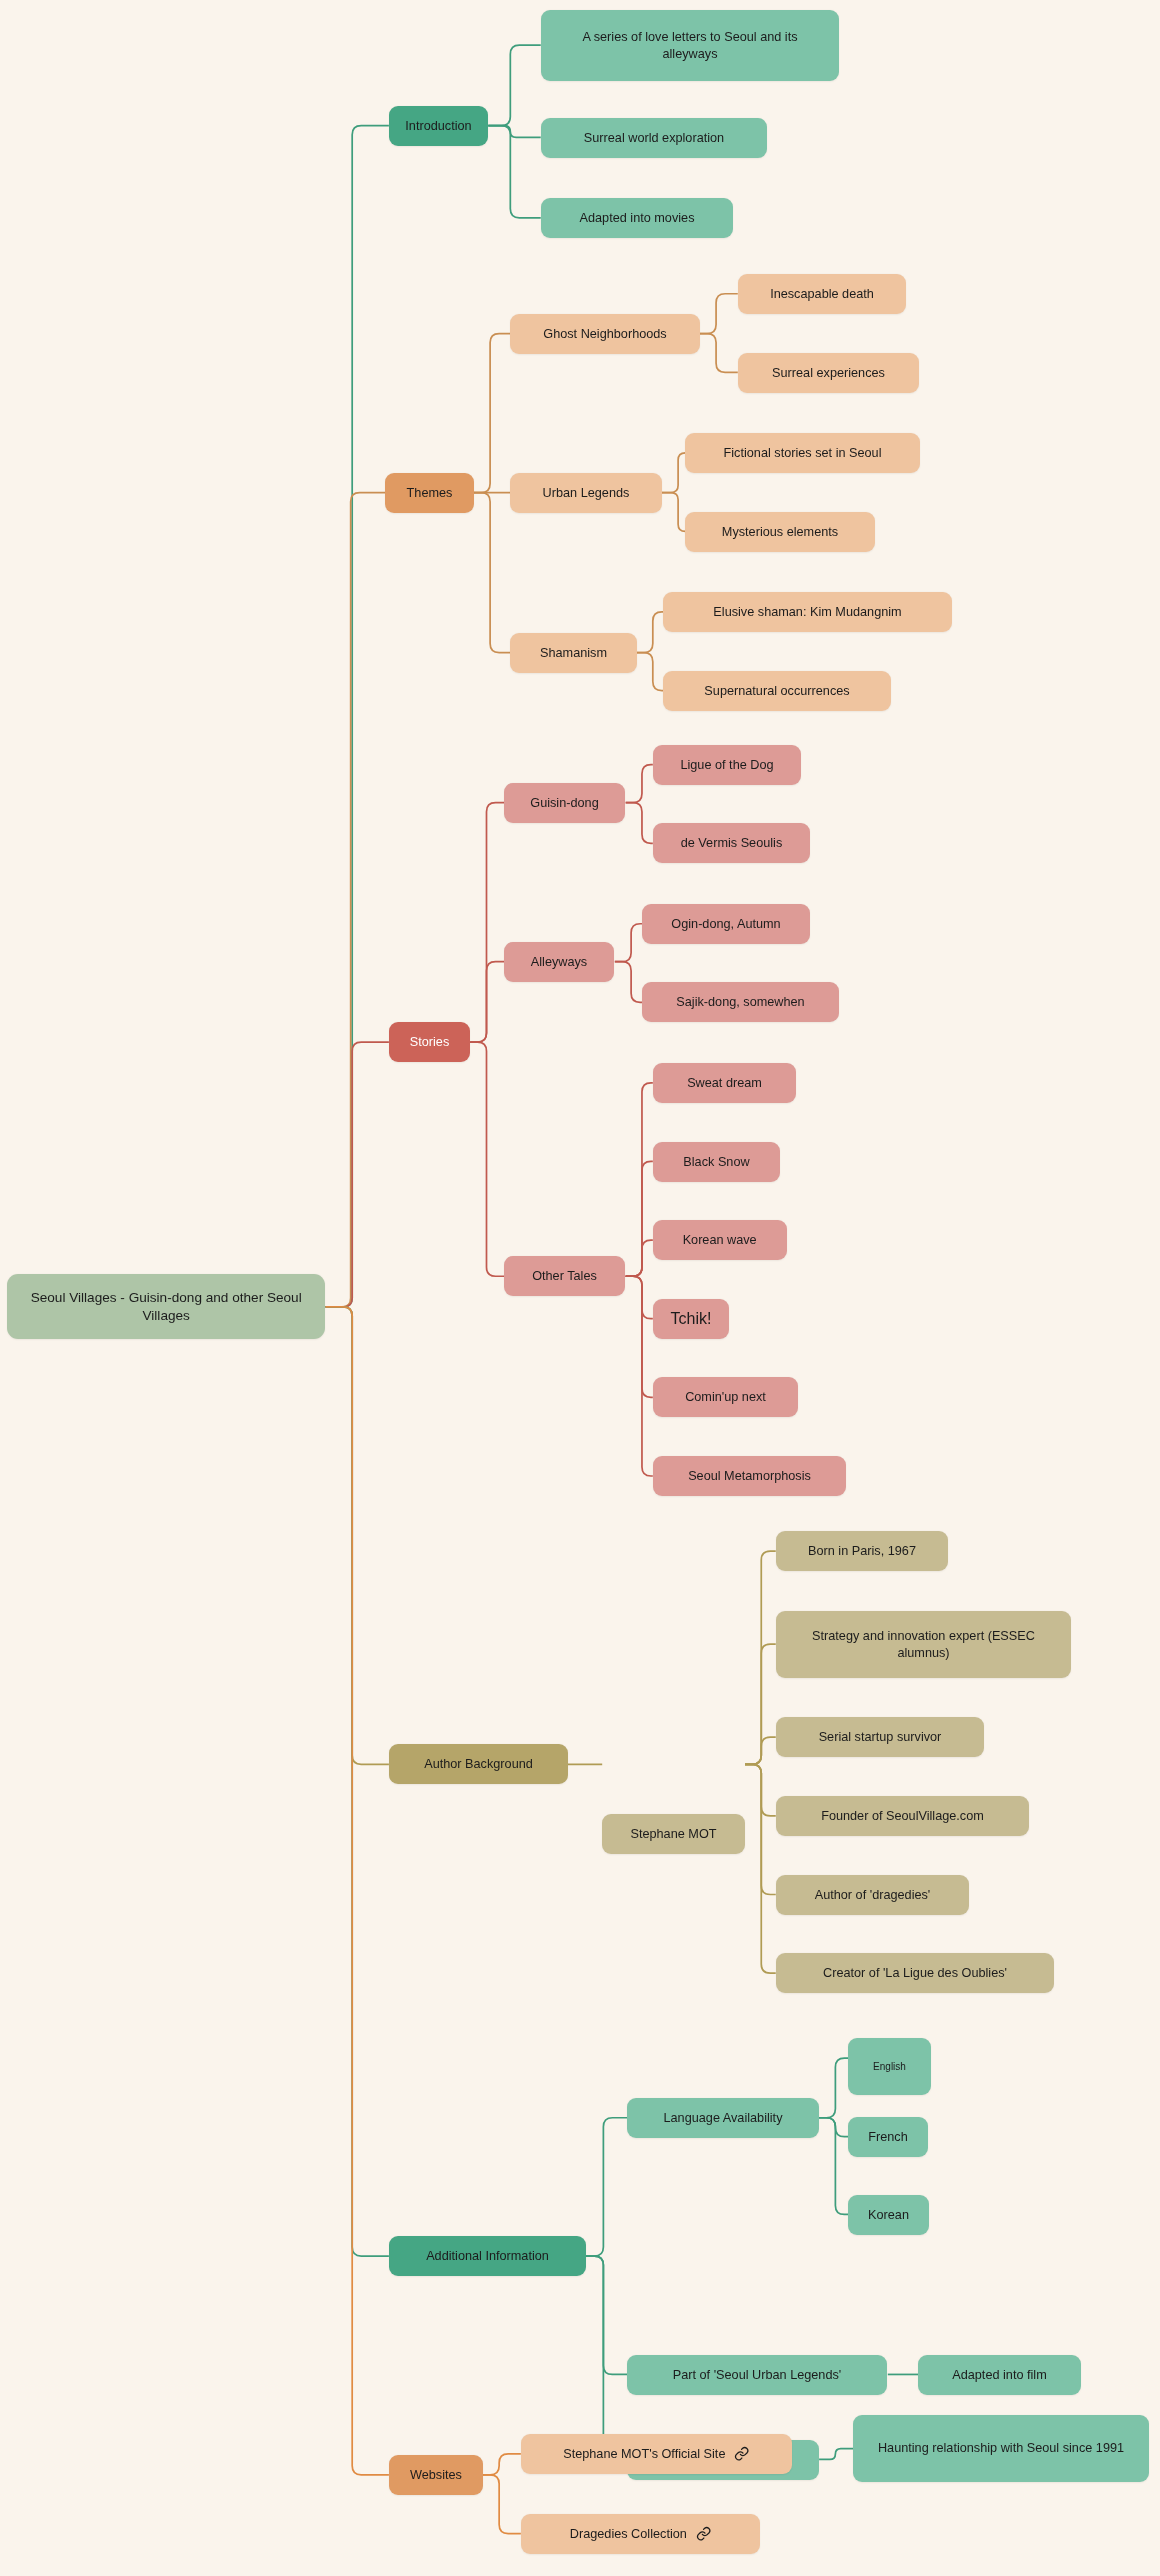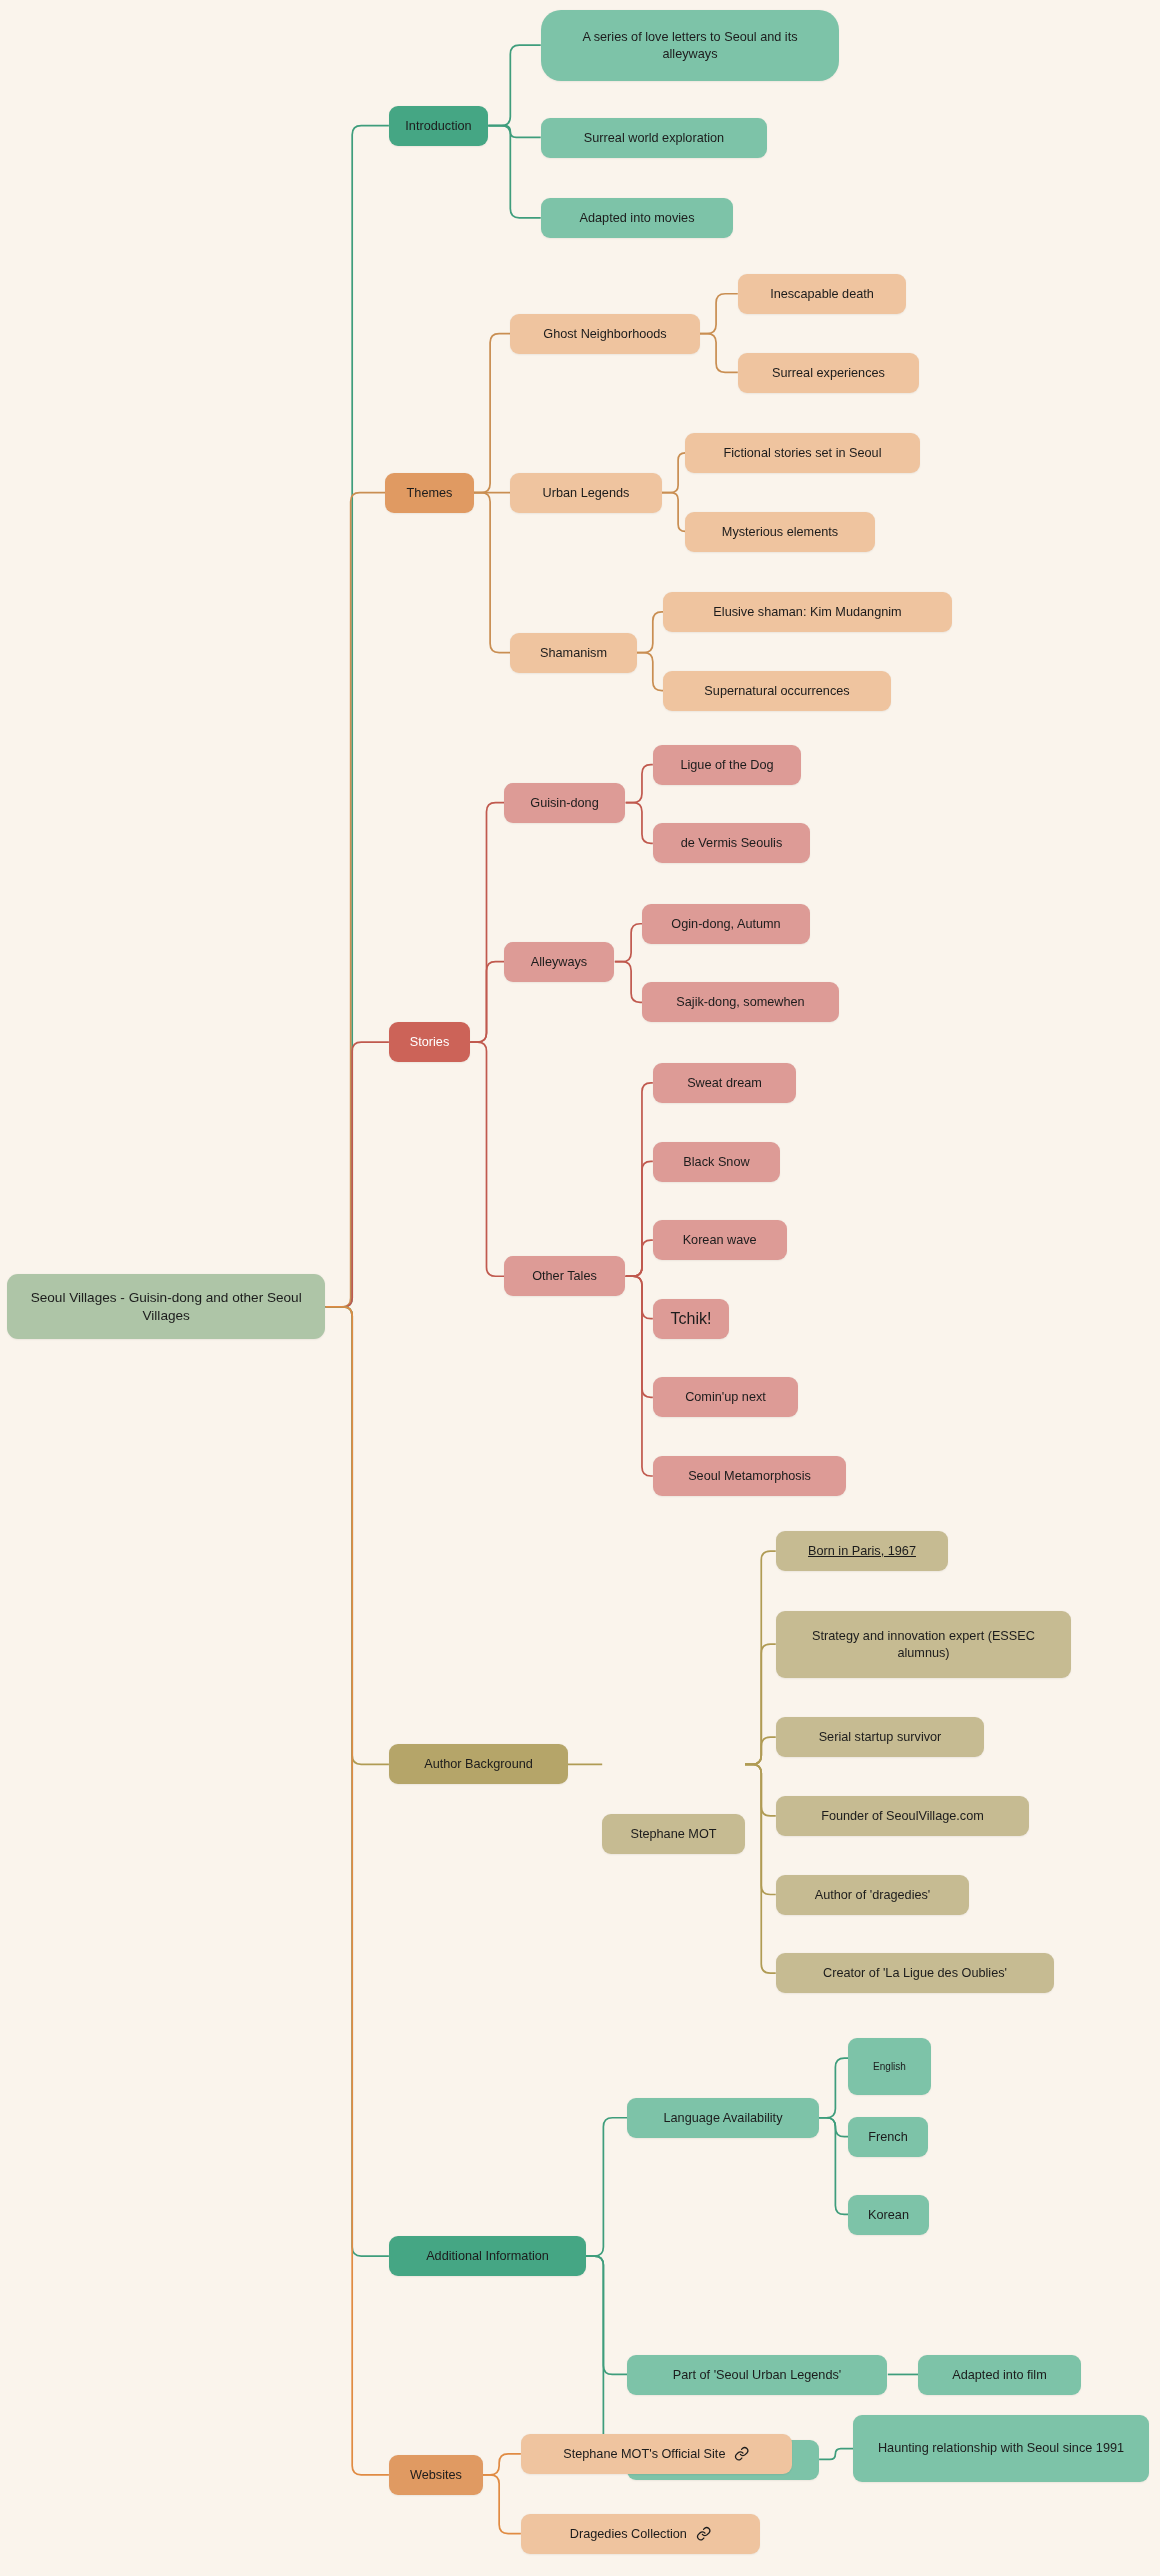--- a/index.html
+++ b/index.html
@@ -90,21 +90,21 @@
       <path d="M 534 2738 L 542 2738 Q 552 2738 552 2728 L 552 2725 Q 552 2715 562 2715 L 576 2715" fill="none" stroke="#e08b43" stroke-width="1.9"></path>
       <path d="M 534 2738 L 542 2738 Q 552 2738 552 2748 L 552 2793 Q 552 2803 562 2803 L 576 2803" fill="none" stroke="#e08b43" stroke-width="1.9"></path>
     </svg>
   <div id="nodes">
       <div class="node root" style="left: 7.2px; top: 1274px; width: 318px; height: 65px; font-size: 13.6px;">
         <span class="lbl">Seoul Villages - Guisin-dong and other Seoul Villages</span>
       </div>
       <div class="node c-green-1" style="left: 389px; top: 106px; width: 99px; height: 40px; font-size: 12.7px;">
         <span class="lbl">Introduction</span>
       </div>
-      <div class="node c-green-2" style="left: 541px; top: 10px; width: 298px; height: 71px; font-size: 12.7px; border-radius: 20px;">
+      <div class="node c-green-2" style="left: 541px; top: 10px; width: 298px; height: 71px; font-size: 12.7px;">
         <span class="lbl">A series of love letters to Seoul and its alleyways</span>
       </div>
       <div class="node c-green-2" style="left: 541px; top: 118px; width: 226px; height: 40px; font-size: 12.7px;">
         <span class="lbl">Surreal world exploration</span>
       </div>
       <div class="node c-green-2" style="left: 541px; top: 198px; width: 192px; height: 40px; font-size: 12.7px;">
         <span class="lbl">Adapted into movies</span>
       </div>
       <div class="node c-orange-1" style="left: 385px; top: 473px; width: 89px; height: 40px; font-size: 12.7px;">
         <span class="lbl">Themes</span>
@@ -177,21 +177,21 @@
       </div>
       <div class="node c-red-2" style="left: 653px; top: 1456px; width: 193px; height: 40px; font-size: 12.7px;">
         <span class="lbl">Seoul Metamorphosis</span>
       </div>
       <div class="node c-gold-1" style="left: 389px; top: 1744px; width: 179px; height: 40px; font-size: 12.7px;">
         <span class="lbl">Author Background</span>
       </div>
       <div class="node c-gold-2" style="left: 602px; top: 1814px; width: 143px; height: 40px; font-size: 12.7px;">
         <span class="lbl">Stephane MOT</span>
       </div>
-      <div class="node c-gold-2" style="left: 776px; top: 1531px; width: 172px; height: 40px; font-size: 12.7px; text-decoration: underline;">
+      <div class="node c-gold-2" style="left: 776px; top: 1531px; width: 172px; height: 40px; font-size: 12.7px;">
         <span class="lbl">Born in Paris, 1967</span>
       </div>
       <div class="node c-gold-2" style="left: 776px; top: 1611px; width: 295px; height: 67px; font-size: 12.7px;">
         <span class="lbl">Strategy and innovation expert (ESSEC alumnus)</span>
       </div>
       <div class="node c-gold-2" style="left: 776px; top: 1717px; width: 208px; height: 40px; font-size: 12.7px;">
         <span class="lbl">Serial startup survivor</span>
       </div>
       <div class="node c-gold-2" style="left: 776px; top: 1796px; width: 253px; height: 40px; font-size: 12.7px;">
         <span class="lbl">Founder of SeoulVillage.com</span>

